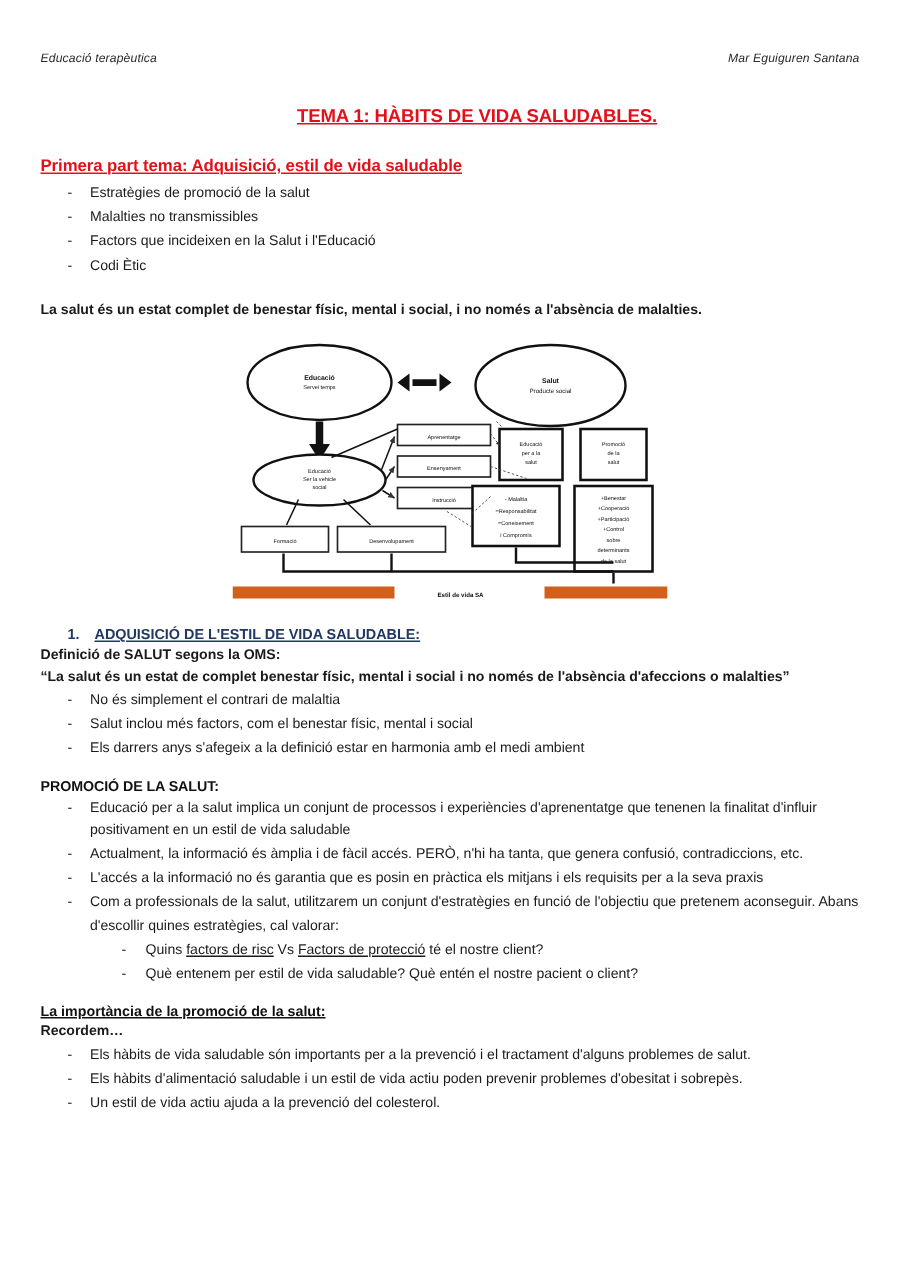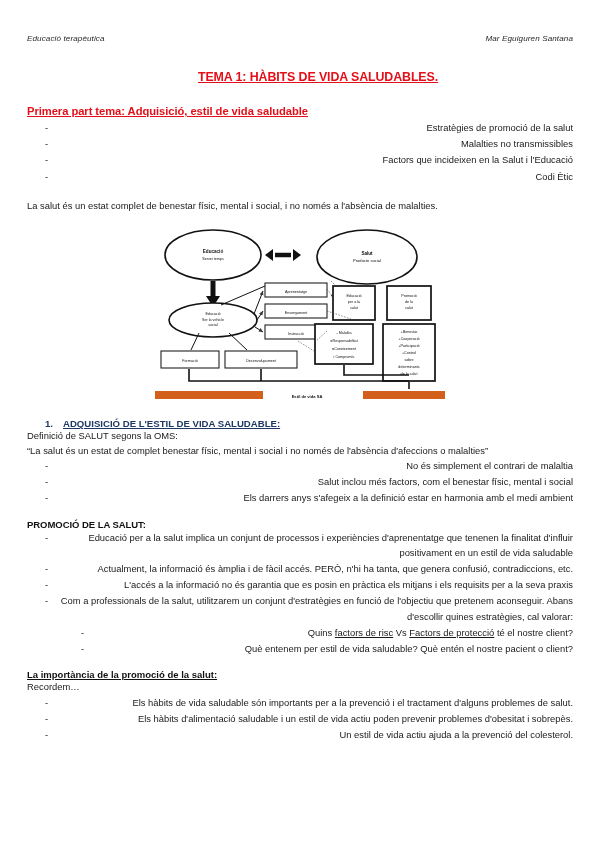--- a/index.html
+++ b/index.html
@@ -100,27 +100,27 @@
     color: #111;
     text-decoration: underline;
     margin: 0;
   }
 
   p.body {
     font-size: 9.4px;
     line-height: 1.52;
     margin: 0;
     color: #1a1a1a;
+    font-weight: bold;
   }
 
   ul.dash {
     list-style: none;
     margin: 0;
     padding: 0;
-    text-align: right;
   }
   ul.dash > li {
     position: relative;
     font-size: 9.4px;
     line-height: 1.62;
     padding-left: 33px;
     margin: 0 0 1px 0;
     color: #1a1a1a;
   }
   ul.dash > li::before {

